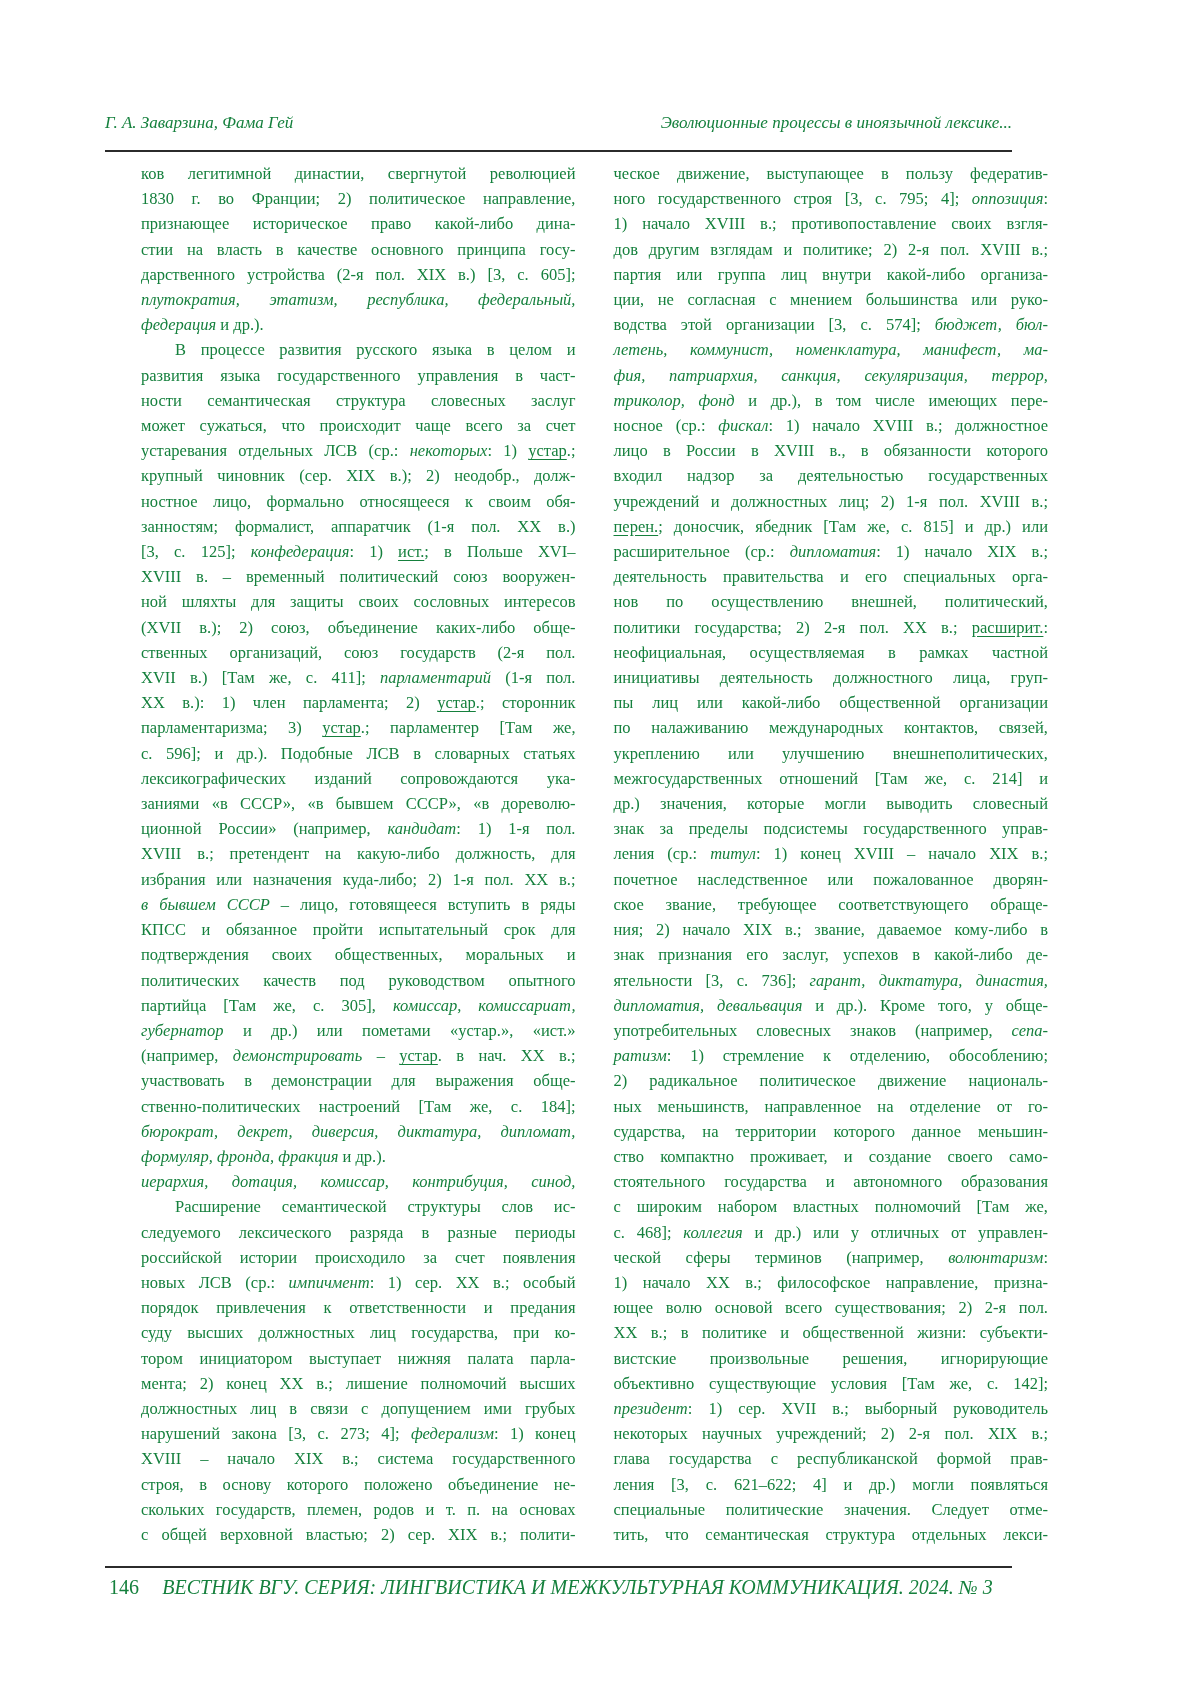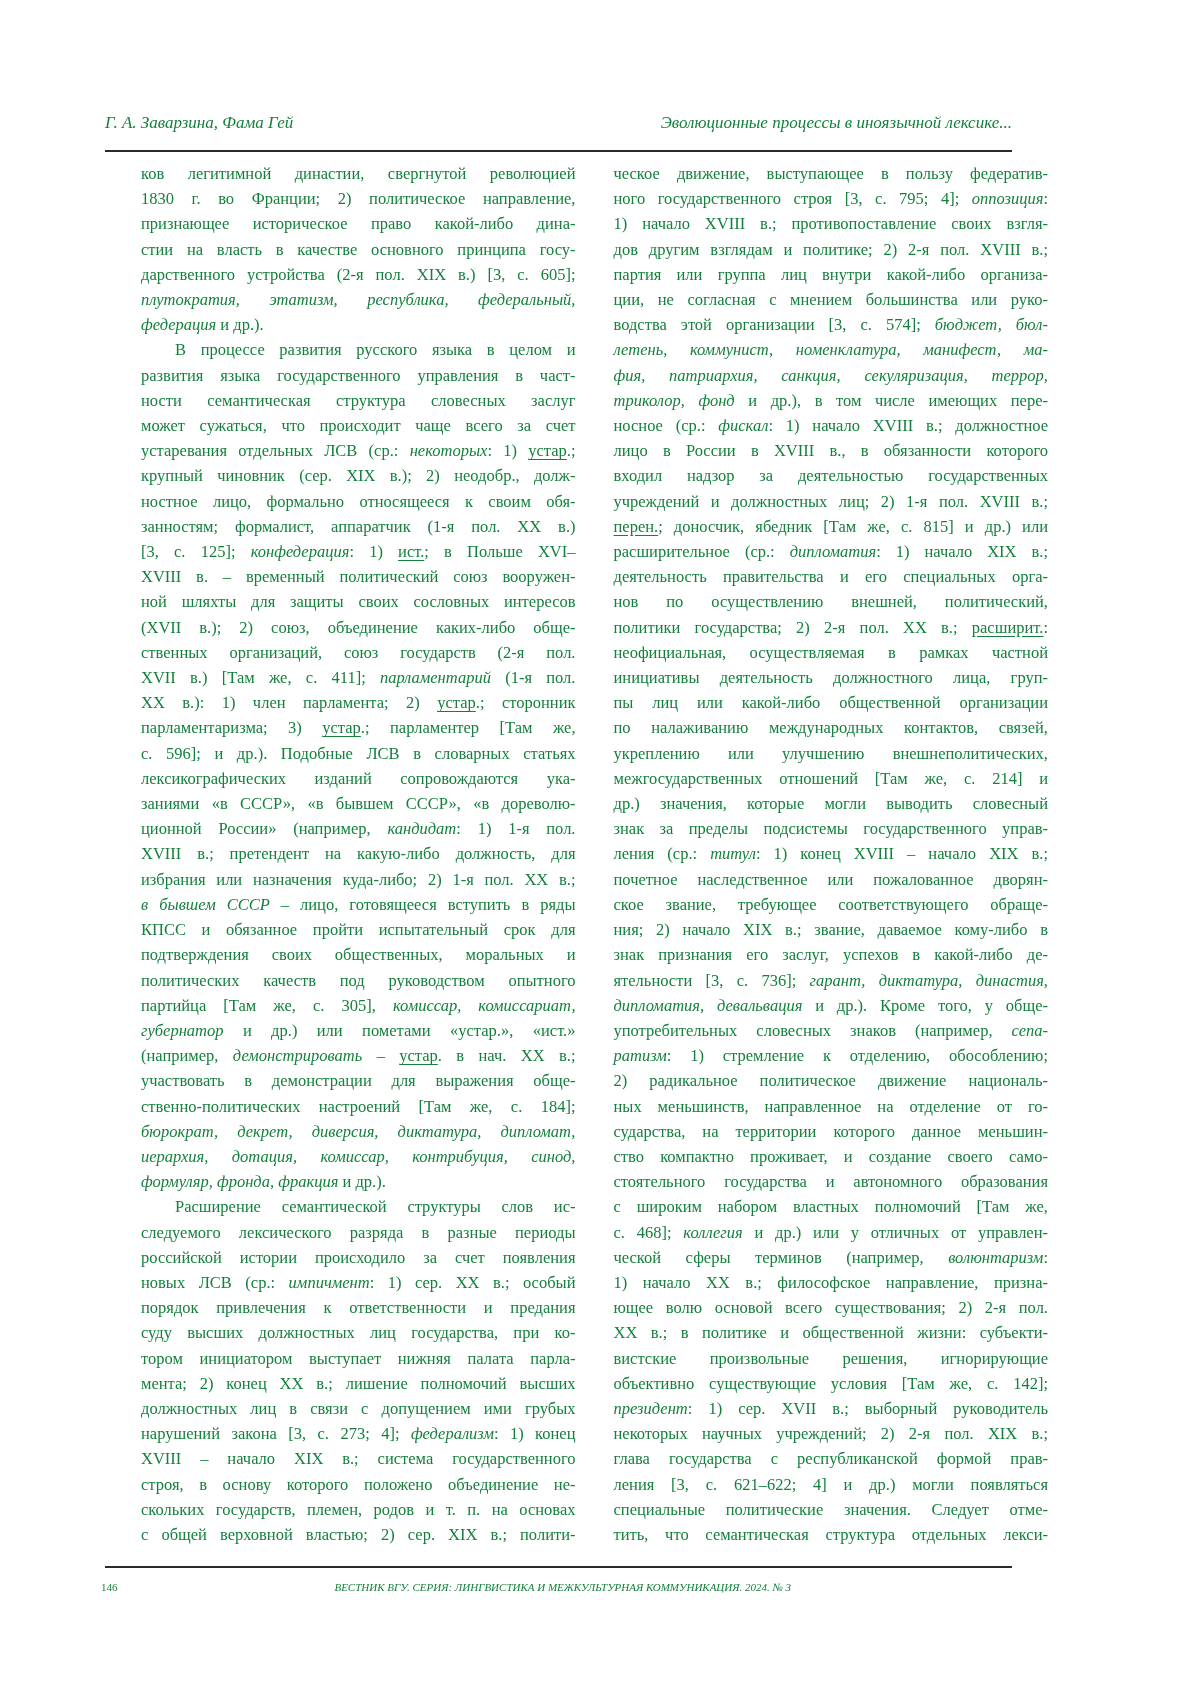--- a/index.html
+++ b/index.html
@@ -34,23 +34,23 @@
   }
   .line.nj{text-align-last:left;-moz-text-align-last:left;}
   .line.ind{text-indent:34px;}
   .it{font-style:italic;}
   .un{text-decoration:underline;text-underline-offset:3px;}
   .footer-rule{
     position:absolute;left:105px;top:1566px;width:907px;height:2px;
     background:#2b2b2b;
   }
   .footer{
-    position:absolute;left:101px;top:1576px;width:907px;
+    position:absolute;left:109px;top:1576px;width:907px;
     display:flex;align-items:baseline;
-    font-size:11px;line-height:22px;
+    font-size:20px;line-height:22px;
   }
   .footer .pnum{flex:0 0 auto;}
   .footer .journal{flex:1 1 auto;text-align:center;white-space:nowrap;font-style:italic;}
 </style>
 </head>
 <body>
 
 <div class="page">
 
   <div class="header">
@@ -93,22 +93,22 @@
         <div class="line"><span class="it">в бывшем СССР</span><span> – лицо, готовящееся вступить в ряды</span></div>
         <div class="line"><span>КПСС и обязанное пройти испытательный срок для</span></div>
         <div class="line"><span>подтверждения своих общественных, моральных и</span></div>
         <div class="line"><span>политических качеств под руководством опытного</span></div>
         <div class="line"><span>партийца [Там же, с. 305], </span><span class="it">комиссар, комиссариат,</span></div>
         <div class="line"><span class="it">губернатор</span><span> и др.) или пометами «устар.», «ист.»</span></div>
         <div class="line"><span>(например, </span><span class="it">демонстрировать</span><span> – </span><span class="un">устар</span><span>. в нач. XX в.;</span></div>
         <div class="line"><span>участвовать в демонстрации для выражения обще-</span></div>
         <div class="line"><span>ственно-политических настроений [Там же, с. 184];</span></div>
         <div class="line"><span class="it">бюрократ, декрет, диверсия, диктатура, дипломат,</span></div>
+        <div class="line nj"><span class="it">формуляр, фронда, фракция</span><span> и др.).</span></div>
         <div class="line"><span class="it">иерархия, дотация, комиссар, контрибуция, синод,</span></div>
-        <div class="line nj"><span class="it">формуляр, фронда, фракция</span><span> и др.).</span></div>
         <div class="line ind"><span>Расширение семантической структуры слов ис-</span></div>
         <div class="line"><span>следуемого лексического разряда в разные периоды</span></div>
         <div class="line"><span>российской истории происходило за счет появления</span></div>
         <div class="line"><span>новых ЛСВ (ср.: </span><span class="it">импичмент</span><span>: 1) сер. XX в.; особый</span></div>
         <div class="line"><span>порядок привлечения к ответственности и предания</span></div>
         <div class="line"><span>суду высших должностных лиц государства, при ко-</span></div>
         <div class="line"><span>тором инициатором выступает нижняя палата парла-</span></div>
         <div class="line"><span>мента; 2) конец XX в.; лишение полномочий высших</span></div>
         <div class="line"><span>должностных лиц в связи с допущением ими грубых</span></div>
         <div class="line"><span>нарушений закона [3, с. 273; 4]; </span><span class="it">федерализм</span><span>: 1) конец</span></div>

